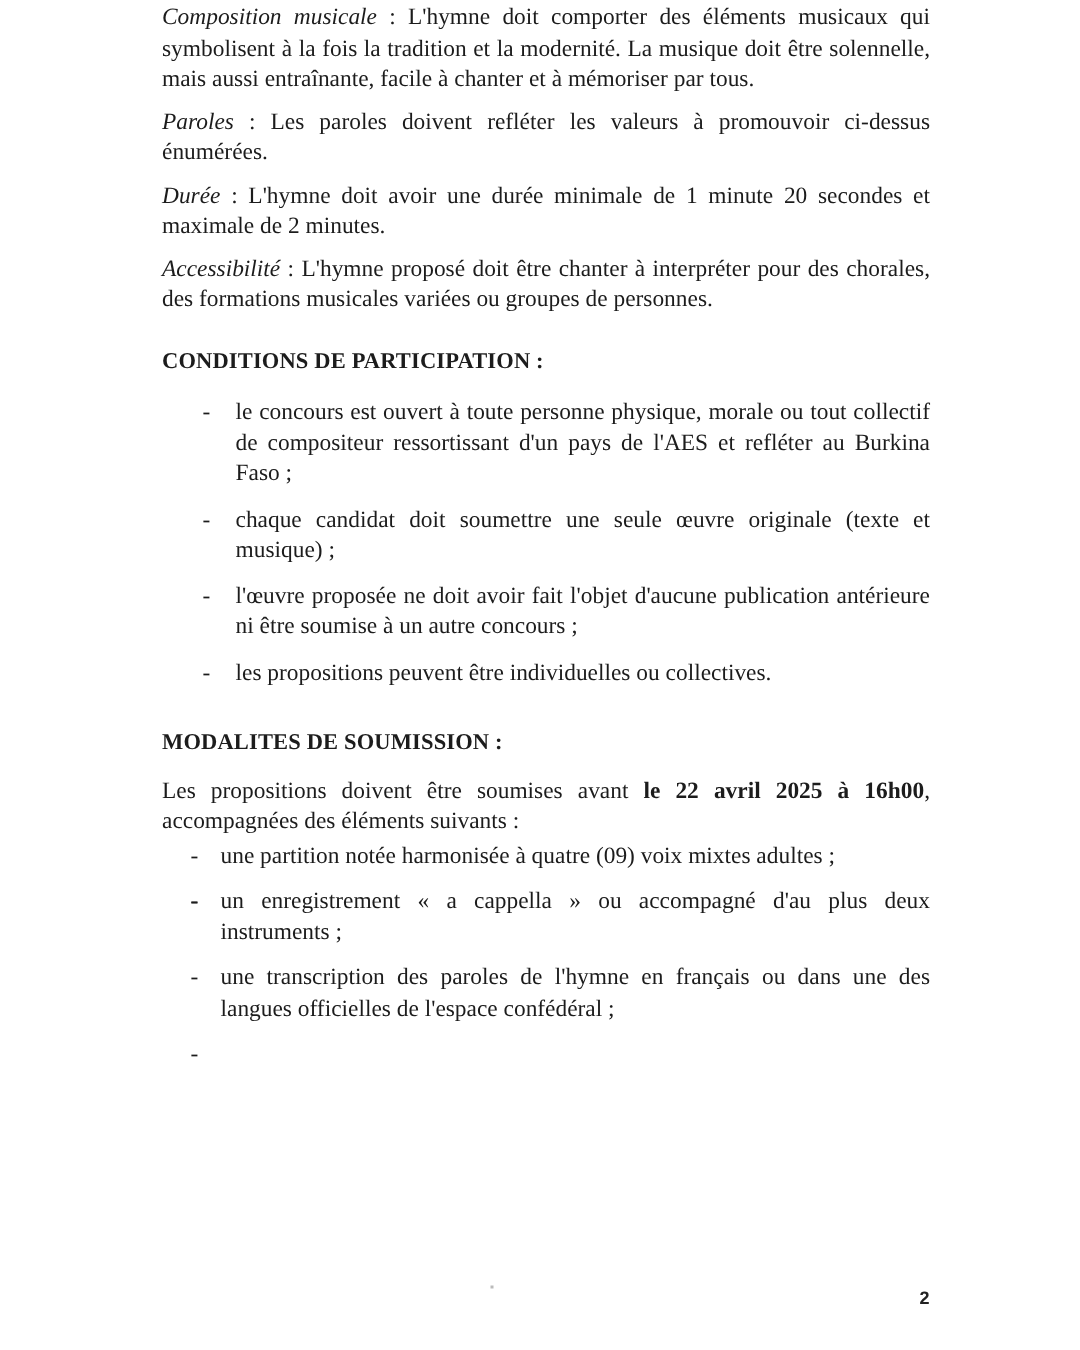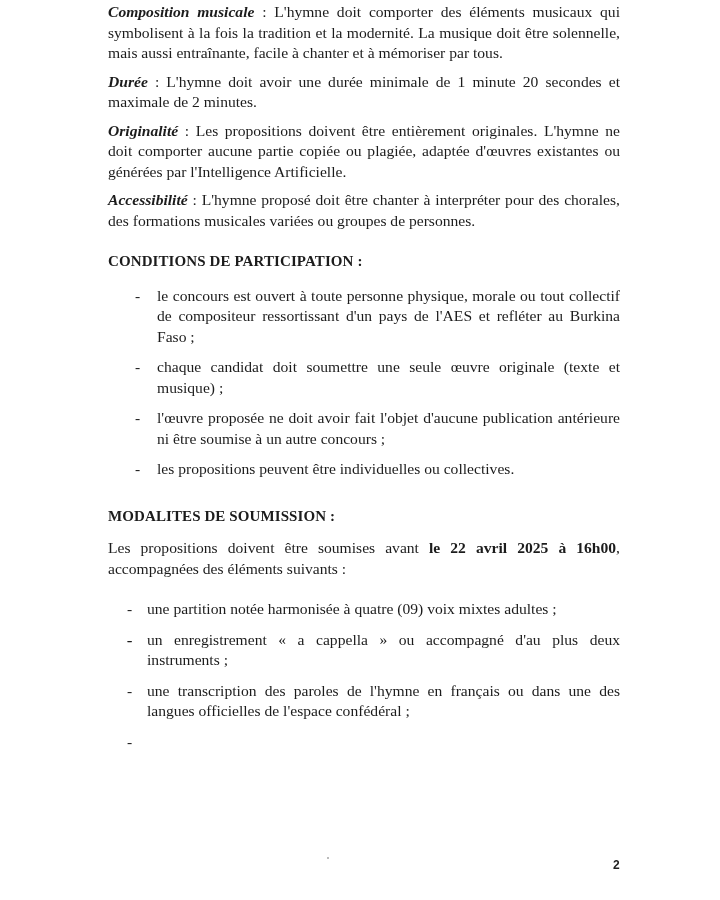--- a/index.html
+++ b/index.html
@@ -7,21 +7,21 @@
     width: 720px; height: 900px; background: #ffffff; overflow: hidden;
     font-family: "Liberation Serif", "DejaVu Serif", serif;
     color: #1c1c1c;
     position: relative;
   }
   .page {
     position: absolute; left: 108px; top: 0; width: 512px;
     font-size: 15.6px; line-height: 20.5px;
   }
   .para { margin: 0 0 8px 0; text-align: justify; }
-  .label { font-weight: bold; font-style: italic; }
+  .label { font-weight: normal; font-style: italic; }
   .heading {
     font-weight: bold; font-size: 15px; margin: 26px 0 0 0;
     letter-spacing: 0.1px;
   }
   .list { list-style: none; padding: 0; margin: 0; }
   .list li {
     position: relative; padding-left: 49px; text-align: justify;
     margin-bottom: 10px;
   }
   .dash {
@@ -35,34 +35,34 @@
   }
   .stray-dot {
     position: absolute; left: 327px; top: 857px; width: 2px; height: 2px; background:#bbb;
   }
 </style>
 </head>
 <body>
 
 <div class="page" style="top:2px;">
   <p class="para"><span class="label">Composition musicale</span><span> : L'hymne doit comporter des éléments musicaux qui symbolisent à la fois la tradition et la modernité. La musique doit être solennelle, mais aussi entraînante, facile à chanter et à mémoriser par tous.</span></p>
+  <p class="para"><span class="label">Paroles</span><span> : Les paroles doivent refléter les valeurs à promouvoir ci-dessus énumérées.</span></p>
   <p class="para"><span class="label">Durée</span><span> : L'hymne doit avoir une durée minimale de 1 minute 20 secondes et maximale de 2 minutes.</span></p>
-  <p class="para"><span class="label">Originalité</span><span> : Les propositions doivent être entièrement originales. L'hymne ne doit comporter aucune partie copiée ou plagiée, adaptée d'œuvres existantes ou générées par l'Intelligence Artificielle.</span></p>
   <p class="para"><span class="label">Accessibilité</span><span> : L'hymne proposé doit être chanter à interpréter pour des chorales, des formations musicales variées ou groupes de personnes.</span></p>
 
   <h2 class="heading" style="margin-top:20px; margin-bottom:14px;">CONDITIONS DE PARTICIPATION :</h2>
   <ul class="list">
     <li><span class="dash">-</span><span>le concours est ouvert à toute personne physique, morale ou tout collectif de compositeur ressortissant d'un pays de l'AES et refléter au Burkina Faso ;</span></li>
     <li><span class="dash">-</span><span>chaque candidat doit soumettre une seule œuvre originale (texte et musique) ;</span></li>
     <li><span class="dash">-</span><span>l'œuvre proposée ne doit avoir fait l'objet d'aucune publication antérieure ni être soumise à un autre concours ;</span></li>
     <li><span class="dash">-</span><span>les propositions peuvent être individuelles ou collectives.</span></li>
   </ul>
 
   <h2 class="heading" style="margin-bottom:12px;">MODALITES DE SOUMISSION :</h2>
-  <p class="para" style="margin-bottom:20px;"><span>Les propositions doivent être soumises avant </span><span class="bold">le 22 avril 2025 à 16h00</span><span>, accompagnées des éléments suivants :</span></p>
+  <p class="para" style="margin-bottom:2px;"><span>Les propositions doivent être soumises avant </span><span class="bold">le 22 avril 2025 à 16h00</span><span>, accompagnées des éléments suivants :</span></p>
   <ul class="list">
     <li style="padding-left:39px;"><span class="dash" style="left:19px;">-</span><span>une partition notée harmonisée à quatre (09) voix mixtes adultes ;</span></li>
     <li style="padding-left:39px;"><span class="dash" style="left:19px;">-</span></li>
     <li style="padding-left:39px;"><span class="dash" style="left:19px;">-</span><span>un enregistrement « a cappella » ou accompagné d'au plus deux instruments ;</span></li>
     <li style="padding-left:39px;"><span class="dash" style="left:19px;">-</span><span>une transcription des paroles de l'hymne en français ou dans une des langues officielles de l'espace confédéral ;</span></li>
     <li style="padding-left:39px;"><span class="dash" style="left:19px;">-</span></li>
   </ul>
 </div>
 
 <div class="stray-dot"></div>

